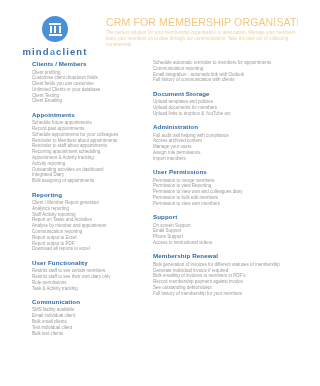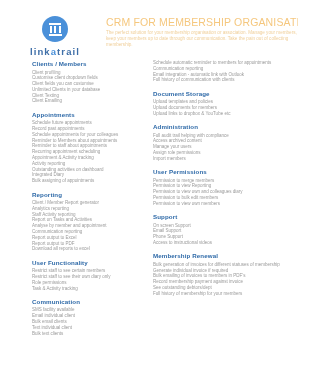--- a/index.html
+++ b/index.html
@@ -153,21 +153,21 @@
       <div class="logo-mark">
         <div class="logo-glyph">
           <span class="top"></span>
           <span class="bar b1"></span>
           <span class="bar b2"></span>
           <span class="bar b3"></span>
           <span class="base"></span>
         </div>
       </div>
       <div class="logo-word">
-        <span>link</span><span class="accent">a</span><span>trail</span>
+        <span>mind</span><span class="accent">a</span><span>client</span>
       </div>
     </div>
     <div class="header-text">
       <h1 class="header-title">CRM FOR MEMBERSHIP ORGANISATIONS</h1>
       <p class="header-sub">The perfect solution for your membership organisation or association. Manage your members, keep your members up to date through our communication. Take the pain out of collecting membership.</p>
     </div>
   </div>
 
   <div class="columns">
     <div class="col col-left">

